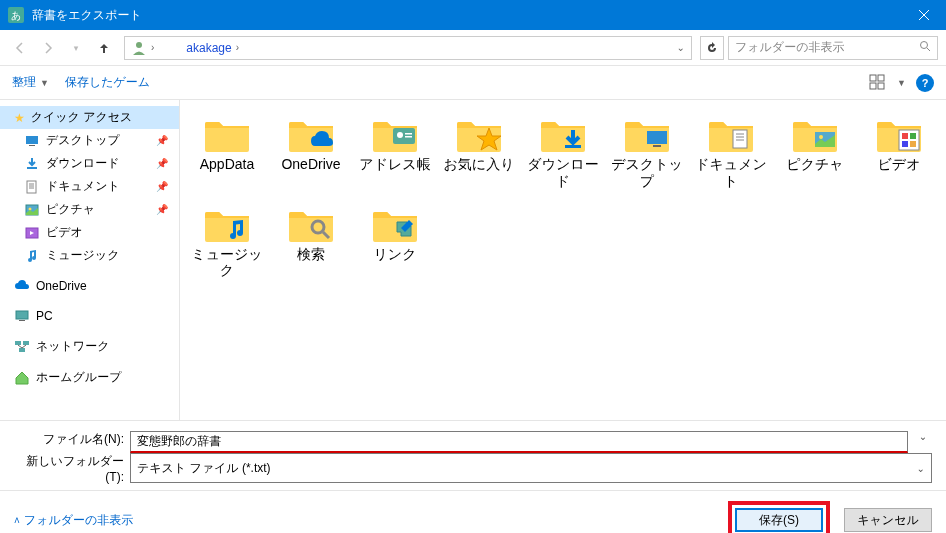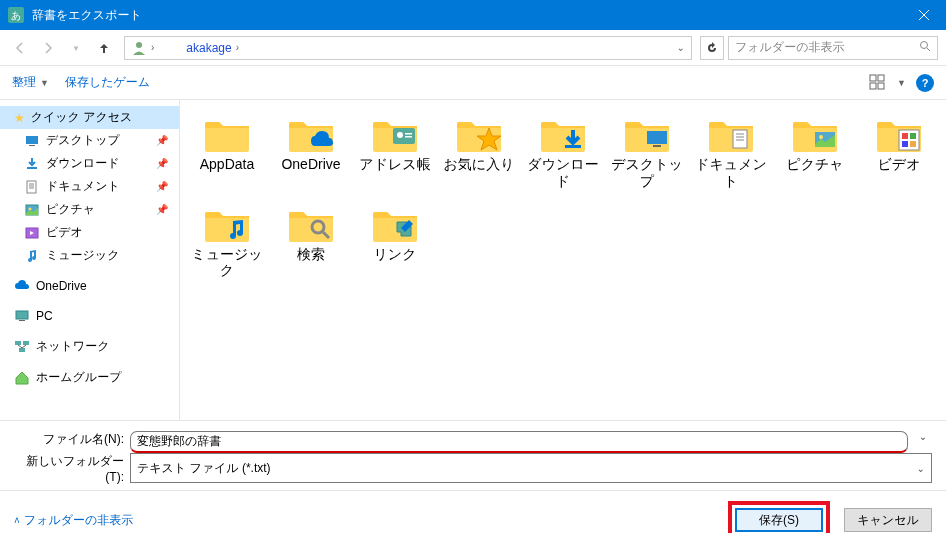--- a/index.html
+++ b/index.html
@@ -44,21 +44,21 @@
 .folder-item { width: 82px; display: flex; flex-direction: column; align-items: center; gap: 2px; cursor: pointer; padding: 4px 2px; }
 .folder-icon { width: 48px; height: 40px; position: relative; }
 .folder-back { position: absolute; inset: 0; }
 .folder-overlay { position: absolute; right: 2px; bottom: 2px; width: 24px; height: 24px; }
 .folder-label { font-size: 14px; text-align: center; line-height: 1.2; word-break: break-all; }
 
 .bottom { border-top: 1px solid #e5e5e5; padding: 10px 14px 6px; }
 .form-row { display: flex; align-items: flex-start; gap: 6px; }
 .form-label { width: 110px; text-align: right; font-size: 12px; }
 .form-input { flex: 1; height: 22px; border: 1px solid #7a7a7a; padding: 0 6px; font-size: 12px; position: relative; }
-.form-input.hl { border-bottom: 2px solid #d00000; border-radius: 7px; }
+.form-input.hl { border-bottom: 2px solid #d00000; }
 .form-select { flex: 1; height: 30px; border: 1px solid #7a7a7a; padding: 0 6px; font-size: 12px; display: flex; align-items: center; }
 .form-select .dd { margin-left: auto; color: #555; font-size: 10px; }
 
 .footer { border-top: 1px solid #e5e5e5; display: flex; align-items: center; padding: 10px 14px; gap: 8px; }
 .footer .hide-link { display: flex; align-items: center; gap: 4px; color: #0066cc; cursor: pointer; }
 .footer .chev { font-size: 10px; }
 .footer .spacer { flex: 1; }
 .btn { min-width: 88px; height: 24px; border: 1px solid #adadad; background: #e1e1e1; cursor: pointer; font-size: 12px; }
 .btn.primary { border: 2px solid #0078d7; background: #e5f1fb; }
 .btn-highlight { border: 4px solid #e81123; padding: 3px; display: inline-flex; margin-right: 6px; }

